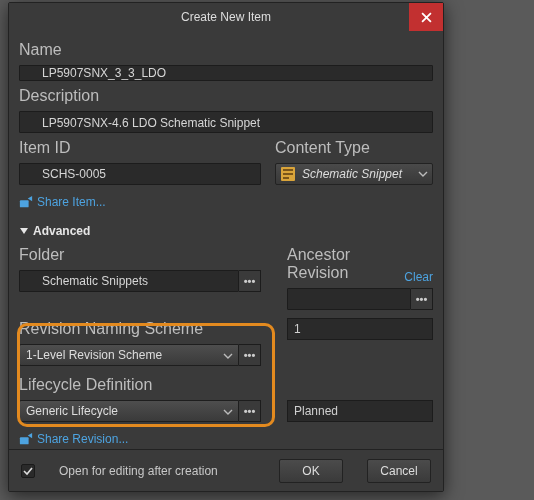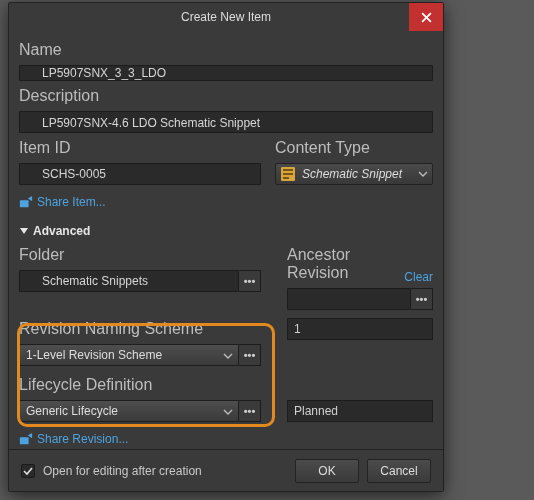--- a/index.html
+++ b/index.html
@@ -131,21 +131,21 @@
   .readval {
     height: 22px; display:flex; align-items:center; padding:0 6px;
     background:#2a2a2a; border:1px solid #1c1c1c; color:#d0d0d0;
   }
   .footer {
     height: 42px;
     border-top: 1px solid #222;
     background: #3a3a3a;
     display: flex; align-items: center;
     padding: 0 12px;
-    gap: 8px;
+    gap: 24px;
   }
   .footer .spacer { flex:1; }
   .btn {
     min-width: 64px; height: 24px;
     background: linear-gradient(#4b4b4b,#3a3a3a);
     border: 1px solid #222;
     border-radius: 2px;
     color: #ddd; font-size:12px;
     display:flex; align-items:center; justify-content:center;
     cursor:pointer;

